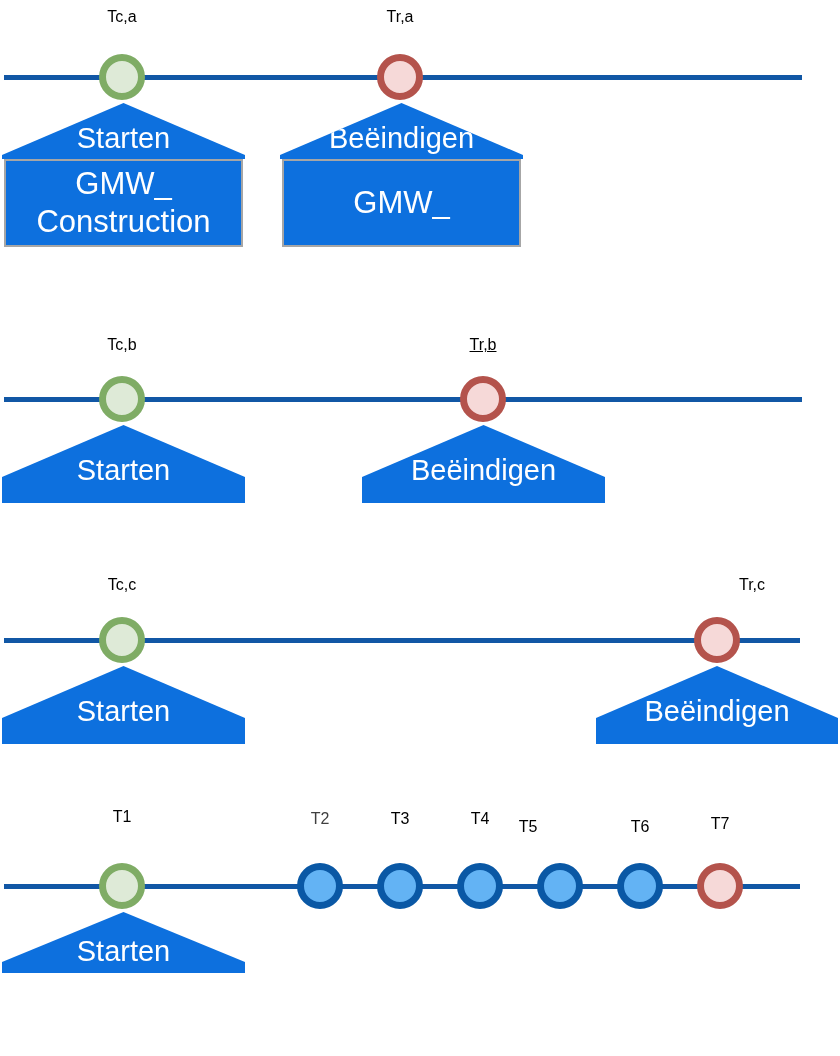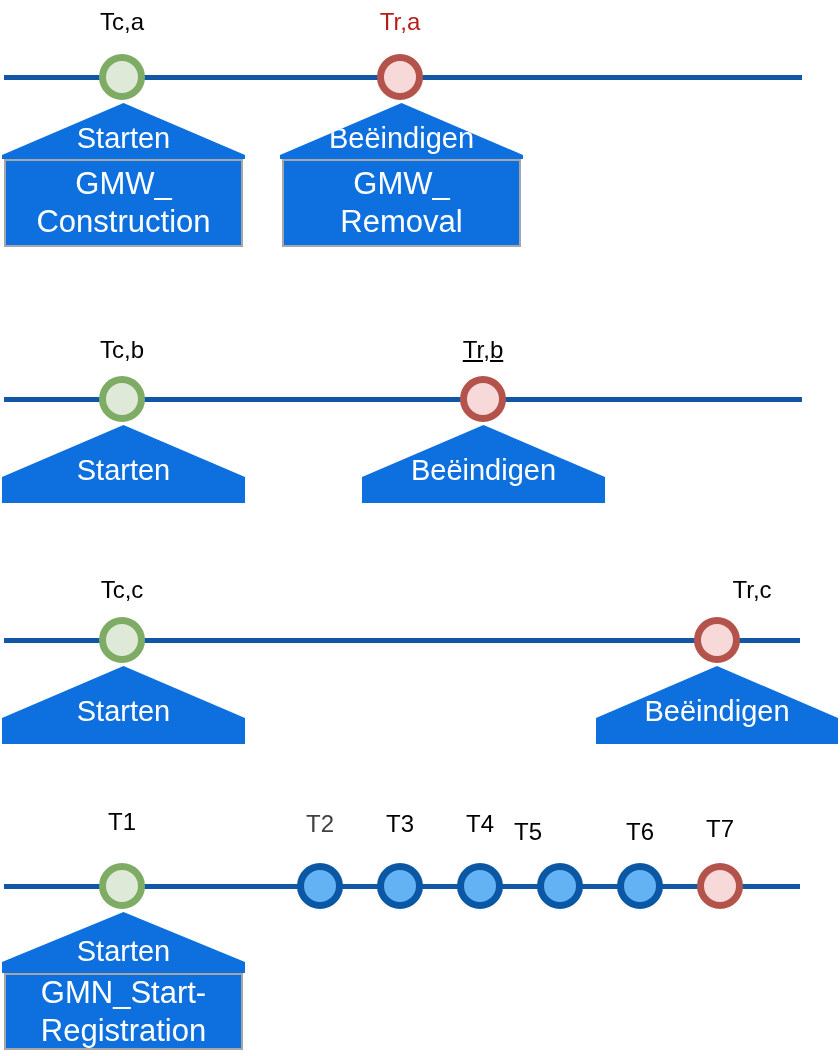--- a/index.html
+++ b/index.html
@@ -16,44 +16,43 @@
   .flag-box{
     position:absolute;z-index:2;display:flex;flex-direction:column;align-items:center;
     justify-content:center;border:2px solid;box-sizing:border-box;
   }
   .box-line{font-size:31px;line-height:38px;white-space:nowrap;text-align:center;}
   .ev-circle{
     position:absolute;width:32px;height:32px;border-radius:50%;
     border-style:solid;border-width:7px;z-index:3;box-sizing:content-box;
   }
   .ev-label{
-    position:absolute;transform:translateX(-50%);font-size:24px;z-index:4;white-space:nowrap;
+    position:absolute;transform:translateX(-50%);font-size:16px;z-index:4;white-space:nowrap;
   }
 </style>
 </head>
 <body>
 
 <div id="canvas">
     <div class="tl-line" style="left: 4px; top: 75px; width: 798px; background: rgb(17, 87, 165);"></div>
     <div class="ev-label" style="left: 122px; top: 8px; color: rgb(0, 0, 0);">Tc,a</div>
     <div class="flag" style="left: 2px; top: 103px; width: 243px; height: 56px; background: rgb(13, 112, 222); padding-bottom: 4px; clip-path: polygon(50% 0px, 100% 92.9%, 100% 100%, 0px 100%, 0px 92.9%);">
       <div class="flag-label" style="color: rgb(255, 255, 255);">Starten</div>
     </div>
     <div class="flag-box" style="left: 4px; top: 159px; width: 239px; height: 88px; background: rgb(13, 112, 222); border-color: rgb(166, 166, 166);">
       <div class="box-line" style="color: rgb(255, 255, 255);">GMW_</div>
       <div class="box-line" style="color: rgb(255, 255, 255);">Construction</div>
     </div>
     <div class="ev-circle" style="left: 99px; top: 54px; background: rgb(222, 234, 215); border-color: rgb(127, 172, 101);"></div>
-    <div class="ev-label" style="left: 400px; top: 8px; color: #b91c1c;">Tr,a</div>
+    <div class="ev-label" style="left: 400px; top: 8px; color: #000000;">Tr,a</div>
     <div class="flag" style="left: 280px; top: 103px; width: 243px; height: 56px; background: rgb(13, 112, 222); padding-bottom: 4px; clip-path: polygon(50% 0px, 100% 92.9%, 100% 100%, 0px 100%, 0px 92.9%);">
       <div class="flag-label" style="color: rgb(255, 255, 255);">Beëindigen</div>
     </div>
     <div class="flag-box" style="left: 282px; top: 159px; width: 239px; height: 88px; background: rgb(13, 112, 222); border-color: rgb(166, 166, 166);">
       <div class="box-line" style="color: rgb(255, 255, 255);">GMW_</div>
-      <div class="box-line" style="color: rgb(255, 255, 255);">Removal</div>
     </div>
     <div class="ev-circle" style="left: 377px; top: 54px; background: rgb(246, 217, 216); border-color: rgb(180, 83, 76);"></div>
     <div class="tl-line" style="left: 4px; top: 397px; width: 798px; background: rgb(17, 87, 165);"></div>
     <div class="ev-label" style="left: 122px; top: 336px; color: rgb(0, 0, 0);">Tc,b</div>
     <div class="flag" style="left: 2px; top: 425px; width: 243px; height: 78px; background: rgb(13, 112, 222); padding-bottom: 16px; clip-path: polygon(50% 0px, 100% 66.7%, 100% 100%, 0px 100%, 0px 66.7%);">
       <div class="flag-label" style="color: rgb(255, 255, 255);">Starten</div>
     </div>
     <div class="ev-circle" style="left: 99px; top: 376px; background: rgb(222, 234, 215); border-color: rgb(127, 172, 101);"></div>
     <div class="ev-label" style="left: 483px; top: 336px; color: rgb(0, 0, 0); text-decoration: underline;">Tr,b</div>
     <div class="flag" style="left: 362px; top: 425px; width: 243px; height: 78px; background: rgb(13, 112, 222); padding-bottom: 16px; clip-path: polygon(50% 0px, 100% 66.7%, 100% 100%, 0px 100%, 0px 66.7%);">
@@ -69,24 +68,20 @@
     <div class="ev-label" style="left: 752px; top: 576px; color: rgb(0, 0, 0);">Tr,c</div>
     <div class="flag" style="left: 596px; top: 666px; width: 242px; height: 78px; background: rgb(13, 112, 222); padding-bottom: 16px; clip-path: polygon(50% 0px, 100% 66.7%, 100% 100%, 0px 100%, 0px 66.7%);">
       <div class="flag-label" style="color: rgb(255, 255, 255);">Beëindigen</div>
     </div>
     <div class="ev-circle" style="left: 694px; top: 617px; background: rgb(246, 217, 216); border-color: rgb(180, 83, 76);"></div>
     <div class="tl-line" style="left: 4px; top: 884px; width: 796px; background: rgb(17, 87, 165);"></div>
     <div class="ev-label" style="left: 122px; top: 808px; color: rgb(0, 0, 0);">T1</div>
     <div class="flag" style="left: 2px; top: 912px; width: 243px; height: 61px; background: rgb(13, 112, 222); padding-bottom: 5px; clip-path: polygon(50% 0px, 100% 82%, 100% 100%, 0px 100%, 0px 82%);">
       <div class="flag-label" style="color: rgb(255, 255, 255);">Starten</div>
     </div>
-    <div class="flag-box" style="left: 4px; top: 973px; width: 239px; height: 77px; background: rgb(13, 112, 222); border-color: rgb(166, 166, 166);">
-      <div class="box-line" style="color: rgb(255, 255, 255);">GMN_Start-</div>
-      <div class="box-line" style="color: rgb(255, 255, 255);">Registration</div>
-    </div>
     <div class="ev-circle" style="left: 99px; top: 863px; background: rgb(222, 234, 215); border-color: rgb(127, 172, 101);"></div>
     <div class="ev-label" style="left: 320px; top: 810px; color: #404040;">T2</div>
     <div class="ev-circle" style="left: 297px; top: 863px; background: rgb(99, 179, 244); border-color: rgb(10, 88, 165);"></div>
     <div class="ev-label" style="left: 400px; top: 810px; color: rgb(0, 0, 0);">T3</div>
     <div class="ev-circle" style="left: 377px; top: 863px; background: rgb(99, 179, 244); border-color: rgb(10, 88, 165);"></div>
     <div class="ev-label" style="left: 480px; top: 810px; color: rgb(0, 0, 0);">T4</div>
     <div class="ev-circle" style="left: 457px; top: 863px; background: rgb(99, 179, 244); border-color: rgb(10, 88, 165);"></div>
     <div class="ev-label" style="left: 528px; top: 818px; color: rgb(0, 0, 0);">T5</div>
     <div class="ev-circle" style="left: 537px; top: 863px; background: rgb(99, 179, 244); border-color: rgb(10, 88, 165);"></div>
     <div class="ev-label" style="left: 640px; top: 818px; color: rgb(0, 0, 0);">T6</div>

